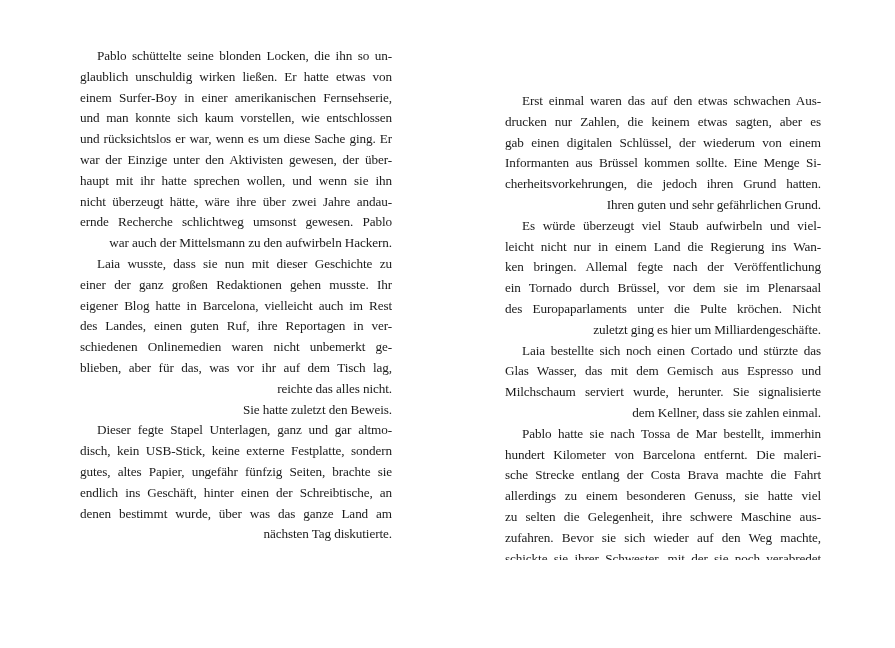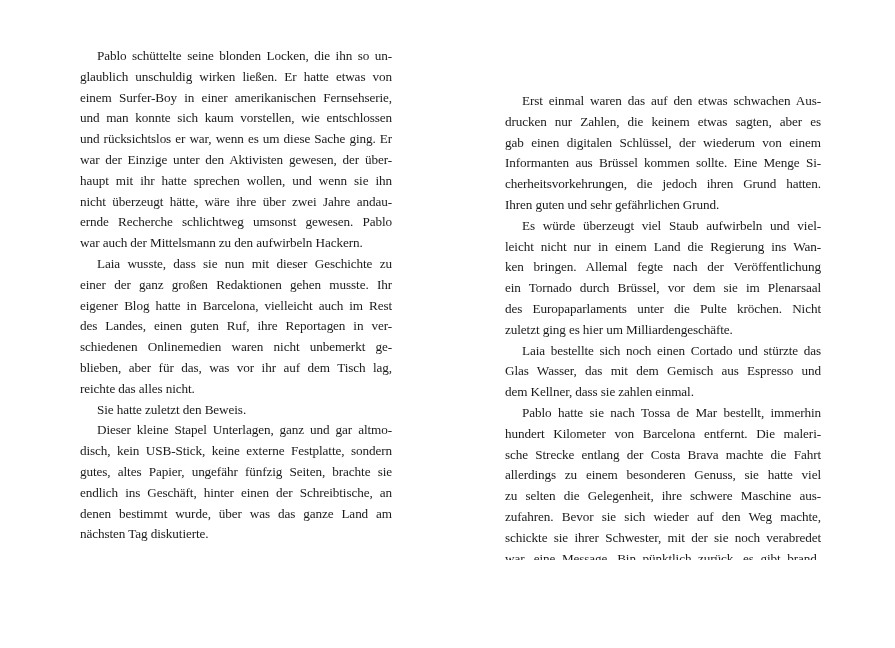--- a/index.html
+++ b/index.html
@@ -29,20 +29,21 @@
     left: 0;
     right: 0;
     font-size: 13.2px;
     line-height: 20.8px;
     letter-spacing: -0.1px;
   }
   .para { margin: 0; padding: 0; }
   .line {
     display: block;
     overflow: hidden;
+    text-align: right;
   }
   .line.just {
     text-align: justify;
     text-align-last: justify;
     -moz-text-align-last: justify;
   }
   .line.first { text-indent: 17px; }
   .page-number-circle {
     position: absolute;
     bottom: 41px;
@@ -88,21 +89,21 @@
           <span class="line just">eigener Blog hatte in Barcelona, vielleicht auch im Rest</span>
           <span class="line just">des Landes, einen guten Ruf, ihre Reportagen in ver-</span>
           <span class="line just">schiedenen Onlinemedien waren nicht unbemerkt ge-</span>
           <span class="line just">blieben, aber für das, was vor ihr auf dem Tisch lag,</span>
           <span class="line">reichte das alles nicht.</span>
         </p>
         <p class="para">
           <span class="line first">Sie hatte zuletzt den Beweis.</span>
         </p>
         <p class="para">
-          <span class="line just first">Dieser kleine Stapel Unterlagen, ganz und gar altmo-</span>
+          <span class="line just first">Dieser fegte Stapel Unterlagen, ganz und gar altmo-</span>
           <span class="line just">disch, kein USB-Stick, keine externe Festplatte, sondern</span>
           <span class="line just">gutes, altes Papier, ungefähr fünfzig Seiten, brachte sie</span>
           <span class="line just">endlich ins Geschäft, hinter einen der Schreibtische, an</span>
           <span class="line just">denen bestimmt wurde, über was das ganze Land am</span>
           <span class="line">nächsten Tag diskutierte.</span>
         </p>
       </div>
     <div class="page-number-circle">
       <span class="page-number">8</span>
     </div>
@@ -122,20 +123,21 @@
           <span class="line just first">Es würde überzeugt viel Staub aufwirbeln und viel-</span>
           <span class="line just">leicht nicht nur in einem Land die Regierung ins Wan-</span>
           <span class="line just">ken bringen. Allemal fegte nach der Veröffentlichung</span>
           <span class="line just">ein Tornado durch Brüssel, vor dem sie im Plenarsaal</span>
           <span class="line just">des Europaparlaments unter die Pulte kröchen. Nicht</span>
           <span class="line">zuletzt ging es hier um Milliardengeschäfte.</span>
         </p>
         <p class="para">
           <span class="line just first">Laia bestellte sich noch einen Cortado und stürzte das</span>
           <span class="line just">Glas Wasser, das mit dem Gemisch aus Espresso und</span>
+          <span class="line just">Milchschaum serviert wurde, herunter. Sie signalisierte</span>
           <span class="line">dem Kellner, dass sie zahlen einmal.</span>
         </p>
         <p class="para">
           <span class="line just first">Pablo hatte sie nach Tossa de Mar bestellt, immerhin</span>
           <span class="line just">hundert Kilometer von Barcelona entfernt. Die maleri-</span>
           <span class="line just">sche Strecke entlang der Costa Brava machte die Fahrt</span>
           <span class="line just">allerdings zu einem besonderen Genuss, sie hatte viel</span>
           <span class="line just">zu selten die Gelegenheit, ihre schwere Maschine aus-</span>
           <span class="line just">zufahren. Bevor sie sich wieder auf den Weg machte,</span>
           <span class="line just">schickte sie ihrer Schwester, mit der sie noch verabredet</span>

